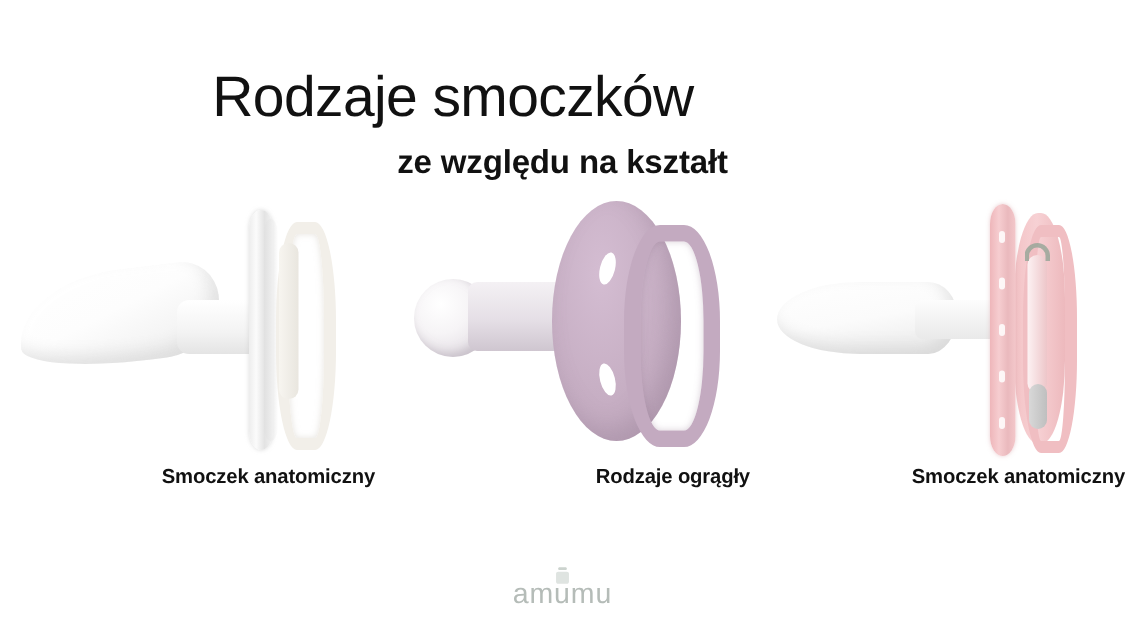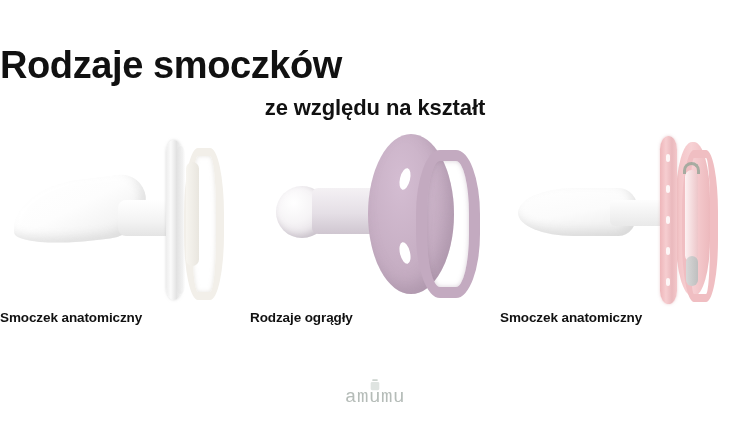--- a/index.html
+++ b/index.html
@@ -15,22 +15,23 @@
     position:relative;
     width:750px;height:422px;
     background:#ffffff;
     box-sizing:border-box;
   }
 
   
   .title{
     position:absolute;
     top:20px;left:0;width:604px;
+    text-align:center;
     font-size:38px;
-    font-weight:bold;
+    font-weight:normal;
     letter-spacing:-0.4px;
     color:#111111;
     line-height:1.1;
   }
   .subtitle{
     position:absolute;
     top:78px;left:0;width:750px;
     text-align:center;
     font-size:22px;
     font-weight:bold;
@@ -47,21 +48,21 @@
     display:flex;
     align-items:flex-start;
     justify-content:space-between;
   }
   .item{
     width:250px;
     height:230px;
     position:relative;
     display:flex;
     flex-direction:column;
-    align-items:flex-start;
+    align-items:flex-end;
   }
   .figure{
     position:relative;
     width:250px;
     height:182px;
   }
   .caption{
     font-size:13.5px;
     font-weight:bold;
     color:#111111;
@@ -251,21 +252,21 @@
   }
   .logo-wrap{
     position:relative;
     display:inline-block;
   }
   .logo-text{
     font-size:19px;
     font-weight:400;
     letter-spacing:.6px;
     color:#b5bcb8;
-    font-family:Liberation Mono, monospace;
+    font-family:Liberation Sans, sans-serif;
     margin-top:34px;
   }
   .logo-mark{
     position:absolute;
     top:-9px;left:50%;
     transform:translateX(-50%);
     width:12px;height:13px;
   }
 </style>
 </head>

